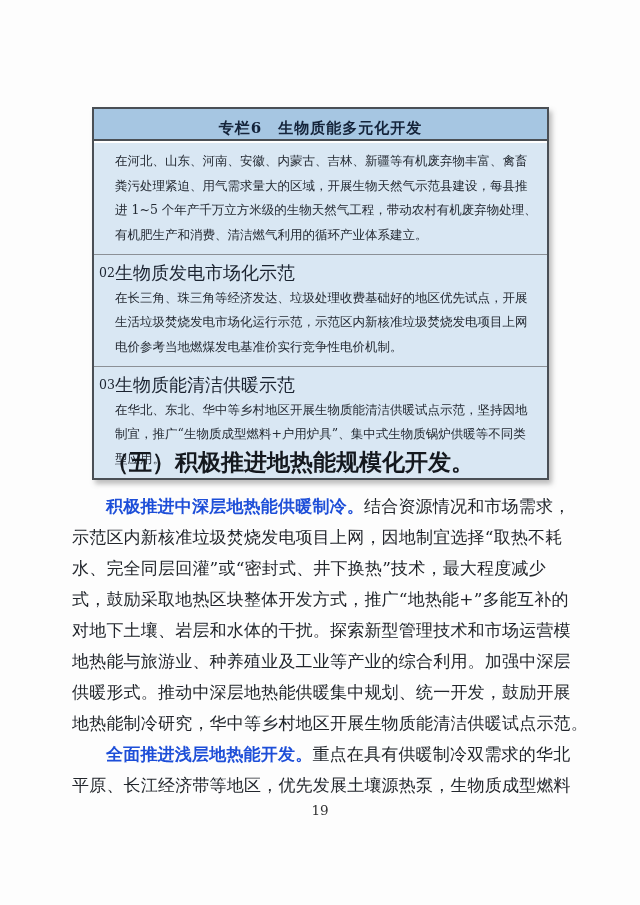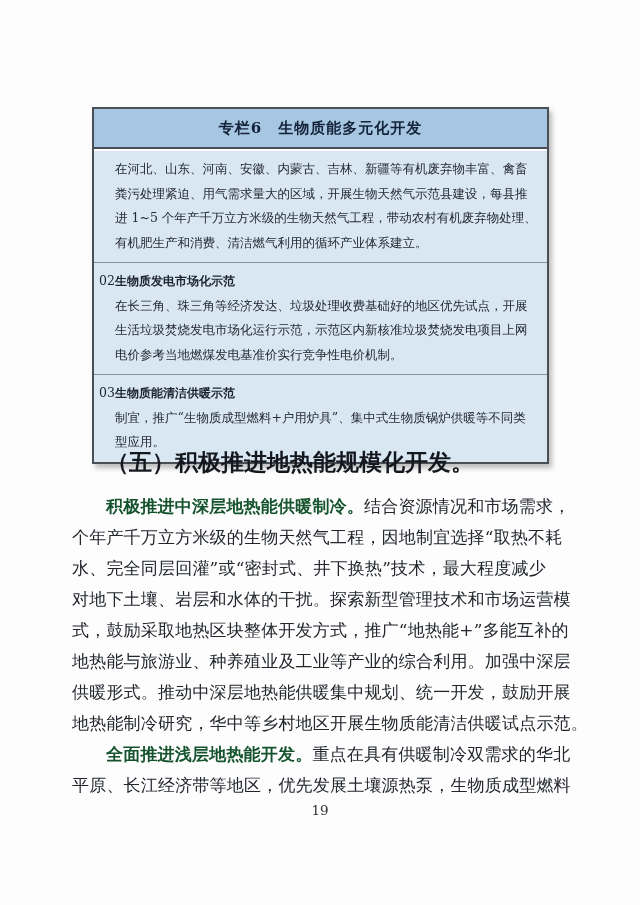--- a/index.html
+++ b/index.html
@@ -22,21 +22,21 @@
     left: 92px;
     top: 107px;
     width: 457px;
     background: #ffffff;
     border: 2px solid #4a4f55;
     box-shadow: 3px 4px 5px rgba(110,110,110,0.45);
   }
   .panel-header {
     background: #a6c6e2;
     border-bottom: 2px solid #4a4f55;
-    height: 40px;
+    height: 32px;
     line-height: 38px;
     text-align: center;
     font-weight: bold;
     font-size: 15px;
     color: #14233a;
     letter-spacing: 1px;
   }
   .panel-body {
     background: #d9e7f3;
     margin-top: 2px; 
@@ -49,22 +49,22 @@
   .sec-num {
     position: absolute;
     left: 5px;
     top: 6px;
     font-weight: normal;
     font-size: 12.5px;
     line-height: 24.5px;
     color: #1b2330;
   }
   .sec-title {
-    font-weight: bold;
-    font-size: 12px;
+    font-weight: normal;
+    font-size: 18px;
     line-height: 24.5px;
     color: #1b2330;
   }
   .bline {
     font-size: 12.5px;
     line-height: 24.5px;
     color: #242a33;
     white-space: nowrap;
   }
 
@@ -84,21 +84,21 @@
     margin-bottom: 14px;
   }
   .mline {
     font-size: 17px;
     line-height: 31px;
     letter-spacing: 0.2px;
     white-space: nowrap;
     color: #22262c;
   }
   .mline.first { padding-left: 34px; }
-  .lead { font-weight: bold; color: #14532d; }
+  .lead { font-weight: bold; color: #1d4ed8; }
 
   
   .page-number {
     position: absolute;
     left: 0;
     top: 802px;
     width: 100%;
     text-align: center;
     font-size: 13.5px;
     color: #333;
@@ -126,38 +126,39 @@
         <span class="sec-num">02</span>
         <div class="sec-title">生物质发电市场化示范</div>
         <div class="bline">在长三角、珠三角等经济发达、垃圾处理收费基础好的地区优先试点，开展</div>
         <div class="bline">生活垃圾焚烧发电市场化运行示范，示范区内新核准垃圾焚烧发电项目上网</div>
         <div class="bline">电价参考当地燃煤发电基准价实行竞争性电价机制。</div>
       </div>
 
       <div class="sec">
         <span class="sec-num">03</span>
         <div class="sec-title">生物质能清洁供暖示范</div>
+        <div class="bline">在华北、东北、华中等乡村地区开展生物质能清洁供暖试点示范，坚持因地</div>
         <div class="bline">制宜，推广“生物质成型燃料+户用炉具”、集中式生物质锅炉供暖等不同类</div>
         <div class="bline">型应用。</div>
       </div>
 
     </div>
   </div>
 
   <div class="main">
     <div class="main-heading">（五）积极推进地热能规模化开发。</div>
 
     <div>
       <div class="mline first">
         <span class="lead">积极推进中深层地热能供暖制冷。</span><span>结合资源情况和市场需求，</span>
       </div>
-      <div class="mline">个年产千万立方米级的生物天然气工程，因地制宜选择“取热不耗</div>
+      <div class="mline">示范区内新核准垃圾焚烧发电项目上网，因地制宜选择“取热不耗</div>
       <div class="mline">水、完全同层回灌”或“密封式、井下换热”技术，最大程度减少</div>
+      <div class="mline">式，鼓励采取地热区块整体开发方式，推广“地热能+”多能互补的</div>
       <div class="mline">对地下土壤、岩层和水体的干扰。探索新型管理技术和市场运营模</div>
-      <div class="mline">式，鼓励采取地热区块整体开发方式，推广“地热能+”多能互补的</div>
       <div class="mline">地热能与旅游业、种养殖业及工业等产业的综合利用。加强中深层</div>
       <div class="mline">供暖形式。推动中深层地热能供暖集中规划、统一开发，鼓励开展</div>
       <div class="mline">地热能制冷研究，华中等乡村地区开展生物质能清洁供暖试点示范。</div>
     </div>
 
     <div>
       <div class="mline first">
         <span class="lead">全面推进浅层地热能开发。</span><span>重点在具有供暖制冷双需求的华北</span>
       </div>
       <div class="mline">平原、长江经济带等地区，优先发展土壤源热泵，生物质成型燃料</div>

